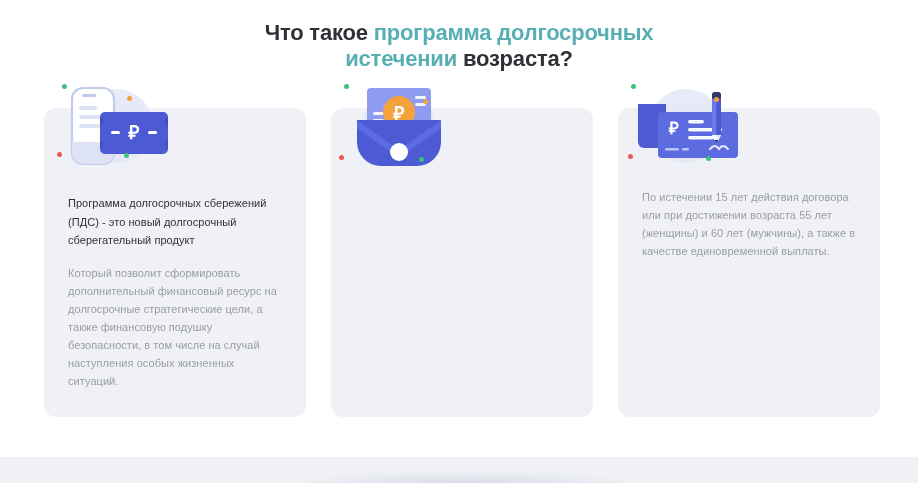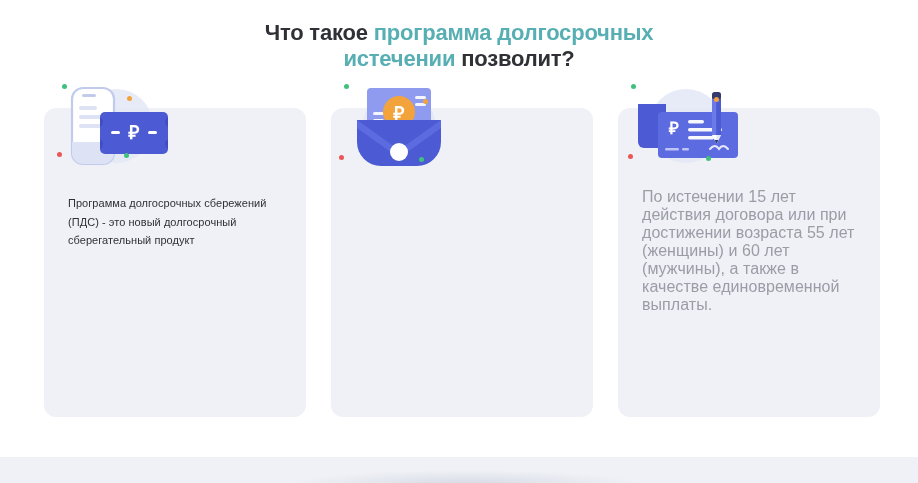--- a/index.html
+++ b/index.html
@@ -50,21 +50,21 @@
   }
   .card-title{
     font-size:11px;
     font-weight:normal;
     line-height:18.5px;
     color:#2F3136;
     margin:6px 0 14px 0;
     letter-spacing:0.05px;
   }
   .card-body{
-    font-size:16px;
+    font-size:11px;
     line-height:18px;
     color:#9A9DA6;
     margin:0;
     letter-spacing:0.05px;
   }
 
   
   .illus{
     position:absolute;
     left:10px;
@@ -88,21 +88,21 @@
     background:radial-gradient(ellipse at 50% 100%, rgba(160,168,185,0.30) 0%, rgba(160,168,185,0.0) 70%);
   }
 </style>
 </head>
 <body>
 
 <div class="page">
 
   <h1 class="title">
     <span><span>Что такое </span><span class="accent">программа долгосрочных</span></span><br>
-    <span><span class="accent">истечении</span><span> позволит?</span></span>
+    <span><span class="accent">истечении</span><span> возраста?</span></span>
   </h1>
 
   <div class="cards">
 
     <div class="card card-1">
       <div class="illus">
         <svg width="130" height="100" viewBox="0 0 130 100">
           <circle cx="62" cy="50" r="37" fill="#E3E7F6" opacity="0.85"></circle>
 
           <rect x="18" y="12" width="42" height="76" rx="11" fill="#FFFFFF" stroke="#C3CBEC" stroke-width="2.2"></rect>
@@ -124,20 +124,21 @@
           </g>
         </svg>
       </div>
       <span style="position:absolute;left:18px;top:-24px;width:5px;height:5px;border-radius:50%;background:#3FC17E"></span>
       <span style="position:absolute;left:83px;top:-12px;width:5px;height:5px;border-radius:50%;background:#F2A33C"></span>
       <span style="position:absolute;left:13px;top:44px;width:5px;height:5px;border-radius:50%;background:#EB5757"></span>
       <span style="position:absolute;left:80px;top:45px;width:5px;height:5px;border-radius:50%;background:#3FC17E"></span>
 
       <div class="card-inner">
         <p class="card-title">Программа долгосрочных сбережений (ПДС) - это новый долгосрочный сберегательный продукт</p>
+        <p class="card-body">Который позволит сформировать дополнительный финансовый ресурс на долгосрочные стратегические цели, а также финансовую подушку безопасности, в том числе на случай наступления особых жизненных ситуаций.</p>
       </div>
     </div>
 
     <div class="card card-2">
       <div class="illus">
         <svg width="130" height="100" viewBox="0 0 130 100">
           <circle cx="58" cy="52" r="37" fill="#E3E7F6" opacity="0.85"></circle>
 
           <rect x="26" y="12" width="64" height="58" rx="4" fill="#8E9BEF"></rect>
           <rect x="32" y="36" width="11" height="3" rx="1.5" fill="#FFFFFF" opacity="0.9"></rect>

